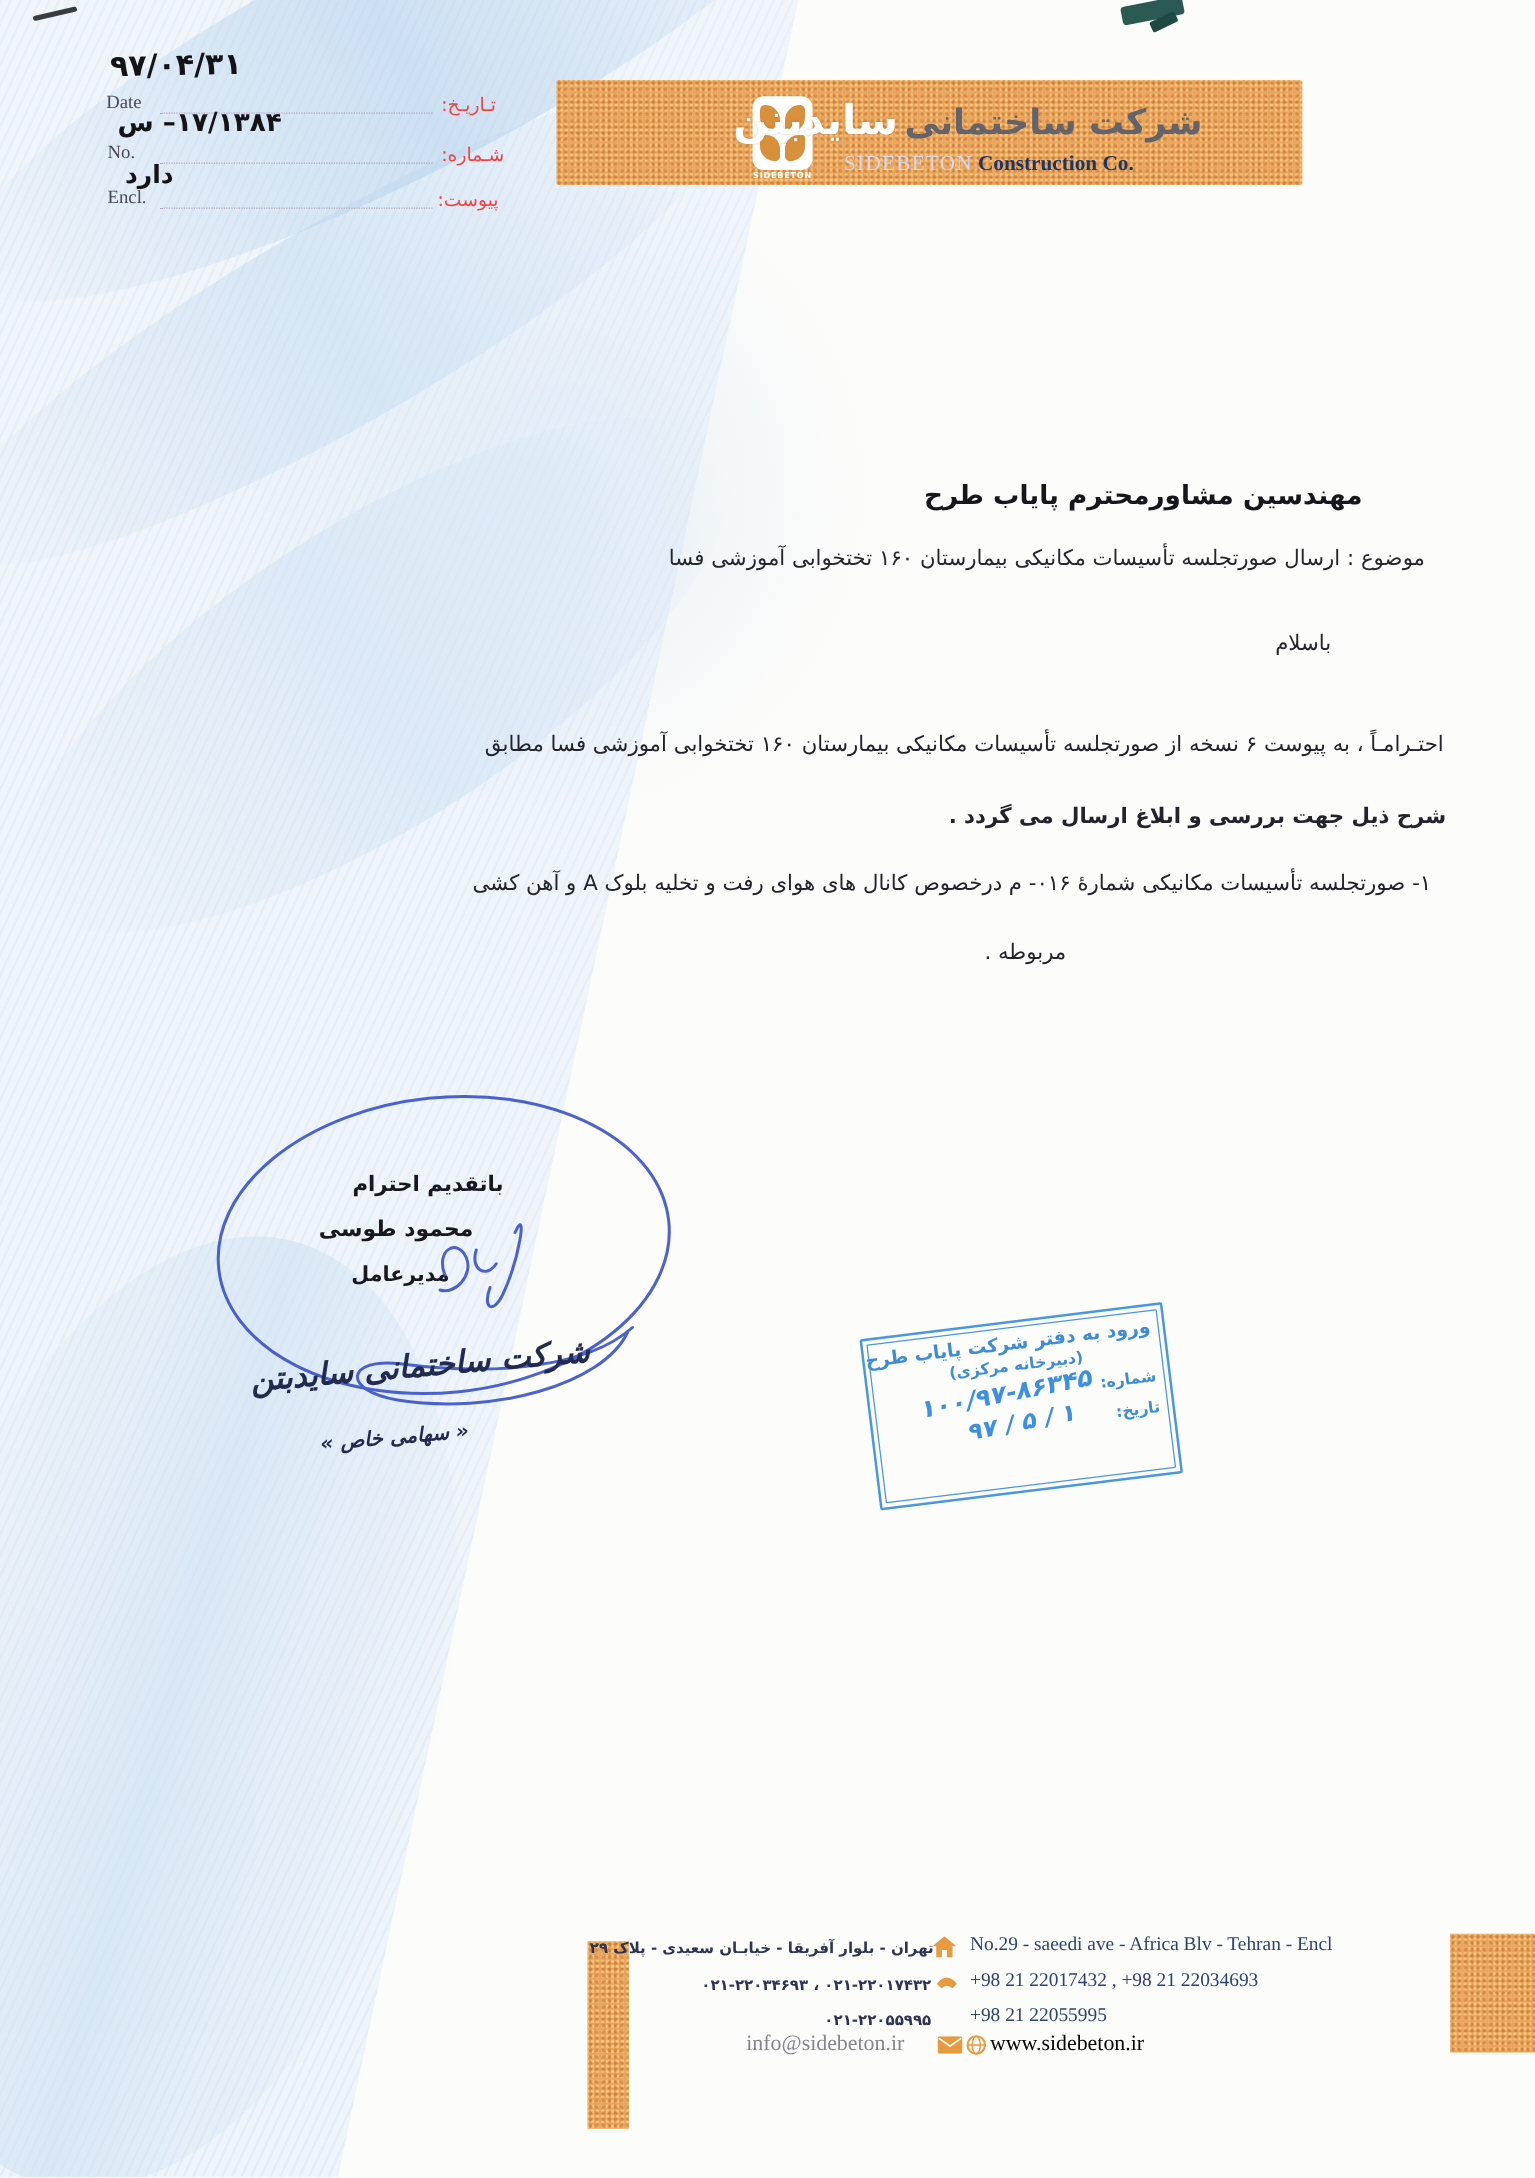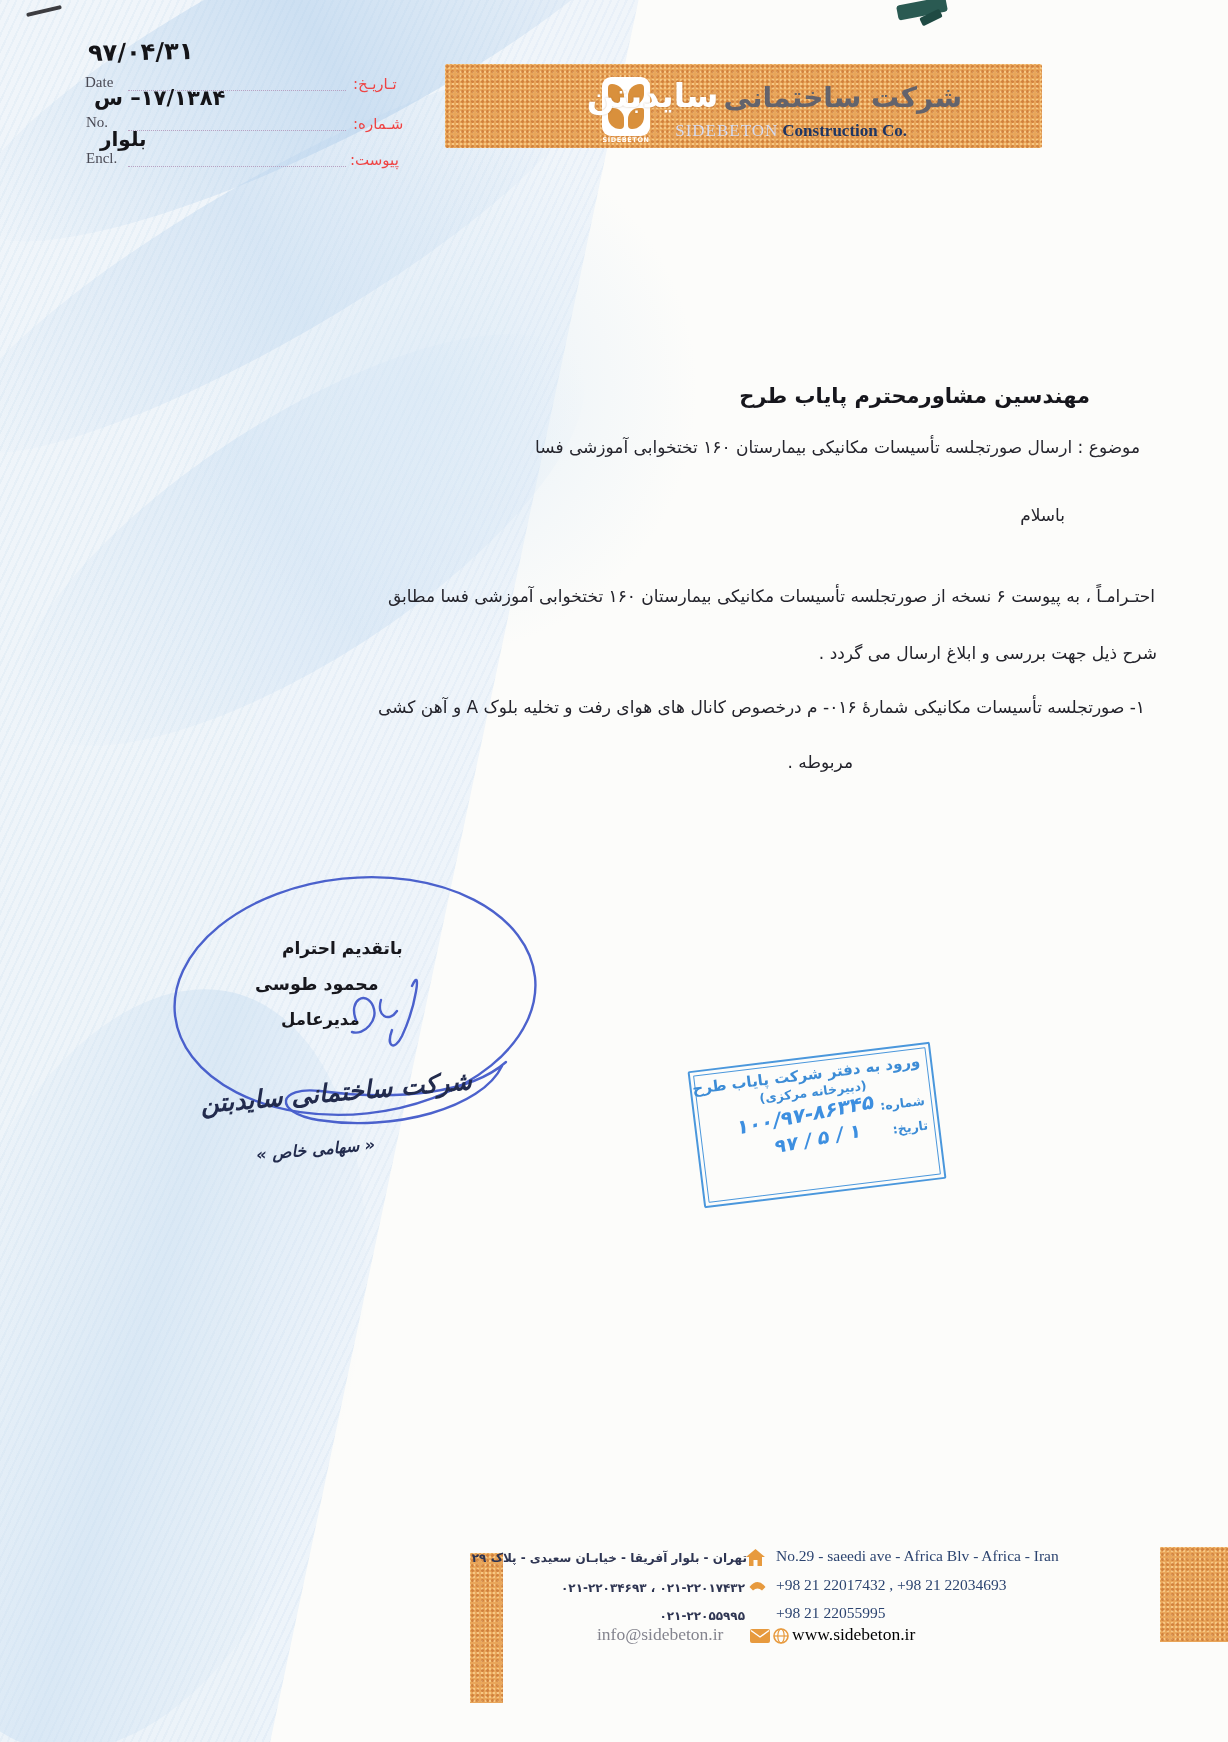--- a/index.html
+++ b/index.html
@@ -64,21 +64,21 @@
   .lbl-fa{font-size:15px;color:#ef4444;direction:rtl;}
   .dotline{width:218px;border-bottom:1.6px dotted #b9a2c2;height:1px;}
 
   
   .fa{direction:rtl;white-space:nowrap;}
   .recipient{right:138px;top:384px;font-size:21px;font-weight:bold;color:#16161c;}
   .subject{right:88px;top:437px;font-size:17px;}
   .salutation{right:163px;top:505px;font-size:17px;}
   .bodyline{font-size:17px;color:#23232b;}
   .bl1{right:73px;top:586px;}
-  .bl2{right:71px;top:643px;}
+  .bl2{right:71px;top:643px;font-weight:bold;}
   .bl3{right:83px;top:697px;}
   .bl4{right:375px;top:752px;}
 
   
   .sig-text{font-weight:bold;color:#17171d;white-space:nowrap;direction:rtl;}
   .closing{left:282px;top:938px;font-size:17px;}
   .signame{left:255px;top:974px;font-size:17.5px;}
   .sigtitle{left:281px;top:1010px;font-size:16.5px;}
   .callig1{left:200px;top:1078px;font-size:25px;font-weight:bold;font-style:italic;
            color:#222b4d;transform:rotate(-5deg);direction:rtl;white-space:nowrap;}
@@ -153,21 +153,21 @@
   <div class="abs hand hw-date" dir="ltr">۹۷/۰۴/۳۱</div>
   <div class="abs lbl-en" style="left:85px;top:74px;">Date</div>
   <div class="abs dotline" style="left:128px;top:89px;"></div>
   <div class="abs lbl-fa" style="left:353px;top:75px;">تـاریـخ:</div>
 
   <div class="abs hand hw-no">۱۷/۱۳۸۴– س</div>
   <div class="abs lbl-en" style="left:86px;top:114px;">No.</div>
   <div class="abs dotline" style="left:128px;top:129px;"></div>
   <div class="abs lbl-fa" style="left:353px;top:115px;">شـماره:</div>
 
-  <div class="abs hand hw-encl">بلوار</div>
+  <div class="abs hand hw-encl">دارد</div>
   <div class="abs lbl-en" style="left:86px;top:150px;">Encl.</div>
   <div class="abs dotline" style="left:128px;top:165px;"></div>
   <div class="abs lbl-fa" style="left:350px;top:151px;">پیوست:</div>
 
   <div class="abs fa recipient">مهندسین مشاورمحترم پایاب طرح</div>
   <div class="abs fa subject">موضوع : ارسال صورتجلسه تأسیسات مکانیکی بیمارستان ۱۶۰ تختخوابی آموزشی فسا</div>
   <div class="abs fa salutation">باسلام</div>
   <div class="abs fa bodyline bl1">احتـرامـاً ، به پیوست ۶ نسخه از صورتجلسه تأسیسات مکانیکی بیمارستان ۱۶۰ تختخوابی آموزشی فسا مطابق</div>
   <div class="abs fa bodyline bl2">شرح ذیل جهت بررسی و ابلاغ ارسال می گردد .</div>
   <div class="abs fa bodyline bl3">۱-   صورتجلسه تأسیسات مکانیکی شمارۀ ۰۱۶- م  درخصوص کانال های هوای رفت و تخلیه بلوک A و آهن کشی</div>
@@ -204,21 +204,21 @@
     </div>
   </div>
 
   <div class="abs f-strip-left orange-tex"></div>
   <div class="abs f-bar-right orange-tex"></div>
 
   <div class="abs f-fa f-addr-fa">تهران - بلوار آفریقا - خیابـان سعیدی - پلاک ۲۹</div>
   <svg class="abs icon" style="left:746px;top:1549px;" width="19" height="17" viewBox="0 0 19 17">
     <path d="M9.5 0 L19 8 H16 V17 H11.5 V11 H7.5 V17 H3 V8 H0 Z" fill="#e79a3e"></path>
   </svg>
-  <div class="abs f-en f-addr-en">No.29 - saeedi ave - Africa Blv - Africa - Iran</div>
+  <div class="abs f-en f-addr-en">No.29 - saeedi ave - Africa Blv - Tehran - Encl</div>
 
   <div class="abs f-fa f-ph-fa" dir="ltr">۰۲۱-۲۲۰۱۷۴۳۲ ، ۰۲۱-۲۲۰۳۴۶۹۳</div>
   <svg class="abs icon" style="left:748px;top:1579px;" width="19" height="15" viewBox="0 0 19 15">
     <path d="M1.5 8 Q9.5 -2 17.5 8 L14 11.5 Q9.5 7.5 5 11.5 Z" fill="#e79a3e"></path>
   </svg>
   <div class="abs f-en f-ph-en">+98 21 22017432 , +98 21 22034693</div>
 
   <div class="abs f-fa f-ph2-fa" dir="ltr">۰۲۱-۲۲۰۵۵۹۹۵</div>
   <div class="abs f-en f-ph2-en">+98 21 22055995</div>
 

